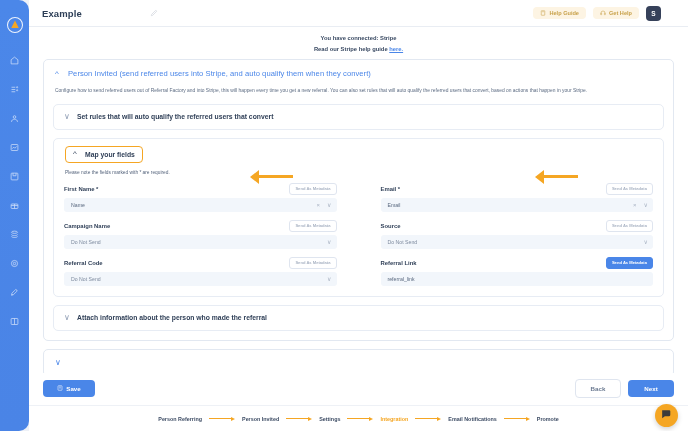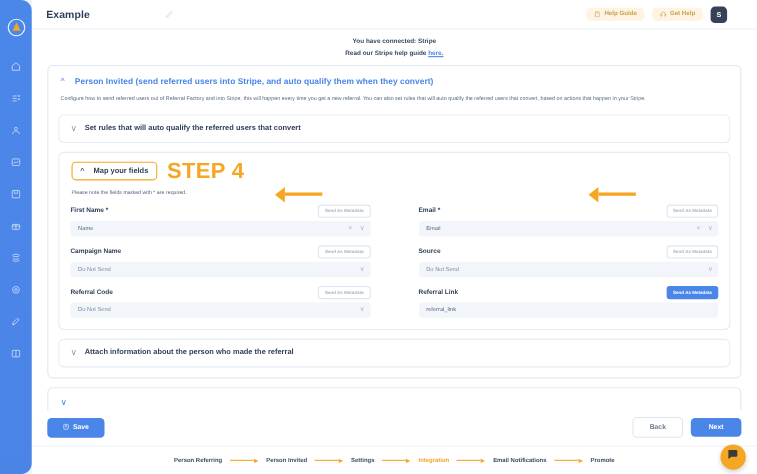--- a/index.html
+++ b/index.html
@@ -130,21 +130,21 @@
   .chev {
     color: #4a86e8;
     font-size: 8px;
     line-height: 1;
     display: inline-block;
     width: 7px;
   }
   .chev.grey { color: #8e9cb3; }
   .card-title {
     font-size: 7.6px;
-    font-weight: bold;
+    font-weight: normal;
     color: #4a86e8;
     letter-spacing: .05px;
   }
   .card-desc {
     font-size: 4.9px;
     color: #5c6b82;
     padding: 0 11px 9px;
     line-height: 1.5;
   }
 
@@ -492,21 +492,20 @@
         </div>
 
         <div class="inner">
           <div class="map-box">
 
             <div class="map-head-row">
               <div class="map-pill">
                 <span class="chev">^</span>
                 <span class="map-pill-label">Map your fields</span>
               </div>
-              <span class="step-badge">STEP 4</span>
             </div>
 
             <div class="note">Please note the fields marked with * are required.</div>
 
             <div class="grid">
 
               <div>
                 <div class="field-label-row">
                   <span class="field-label"><span>First Name</span> <span class="req">*</span></span>
                   <span class="meta-badge">Send As Metadata</span>

